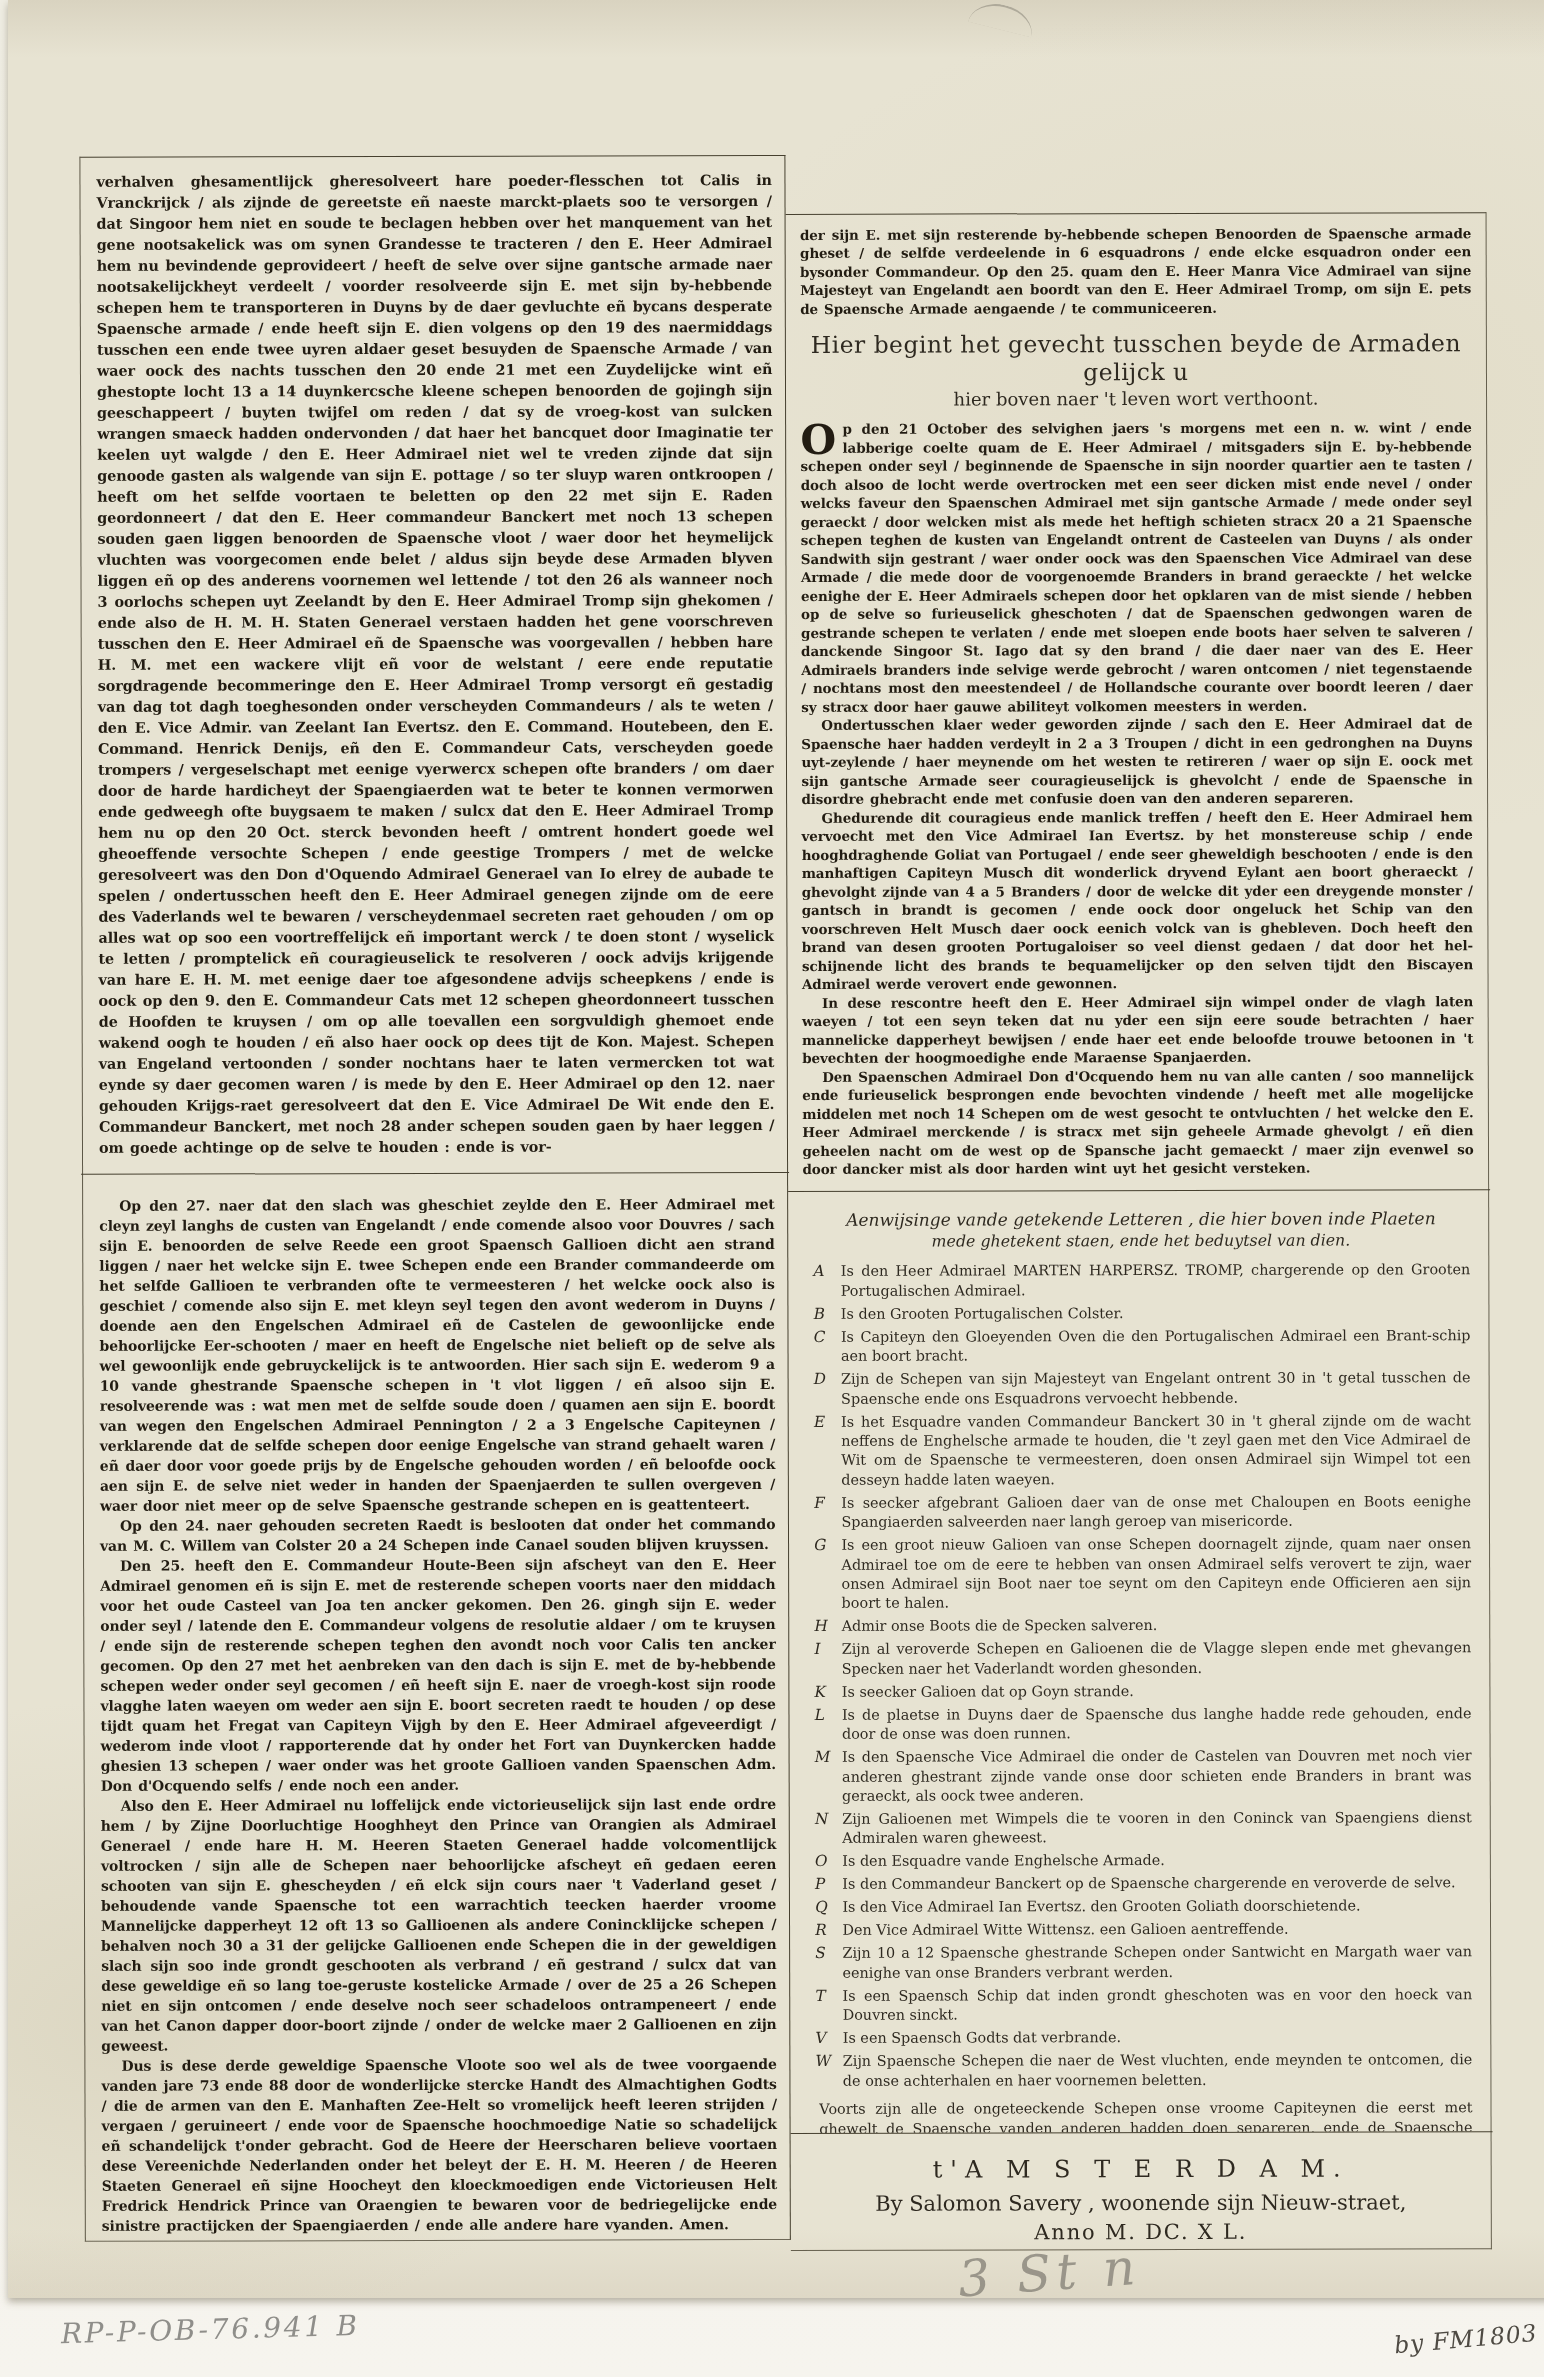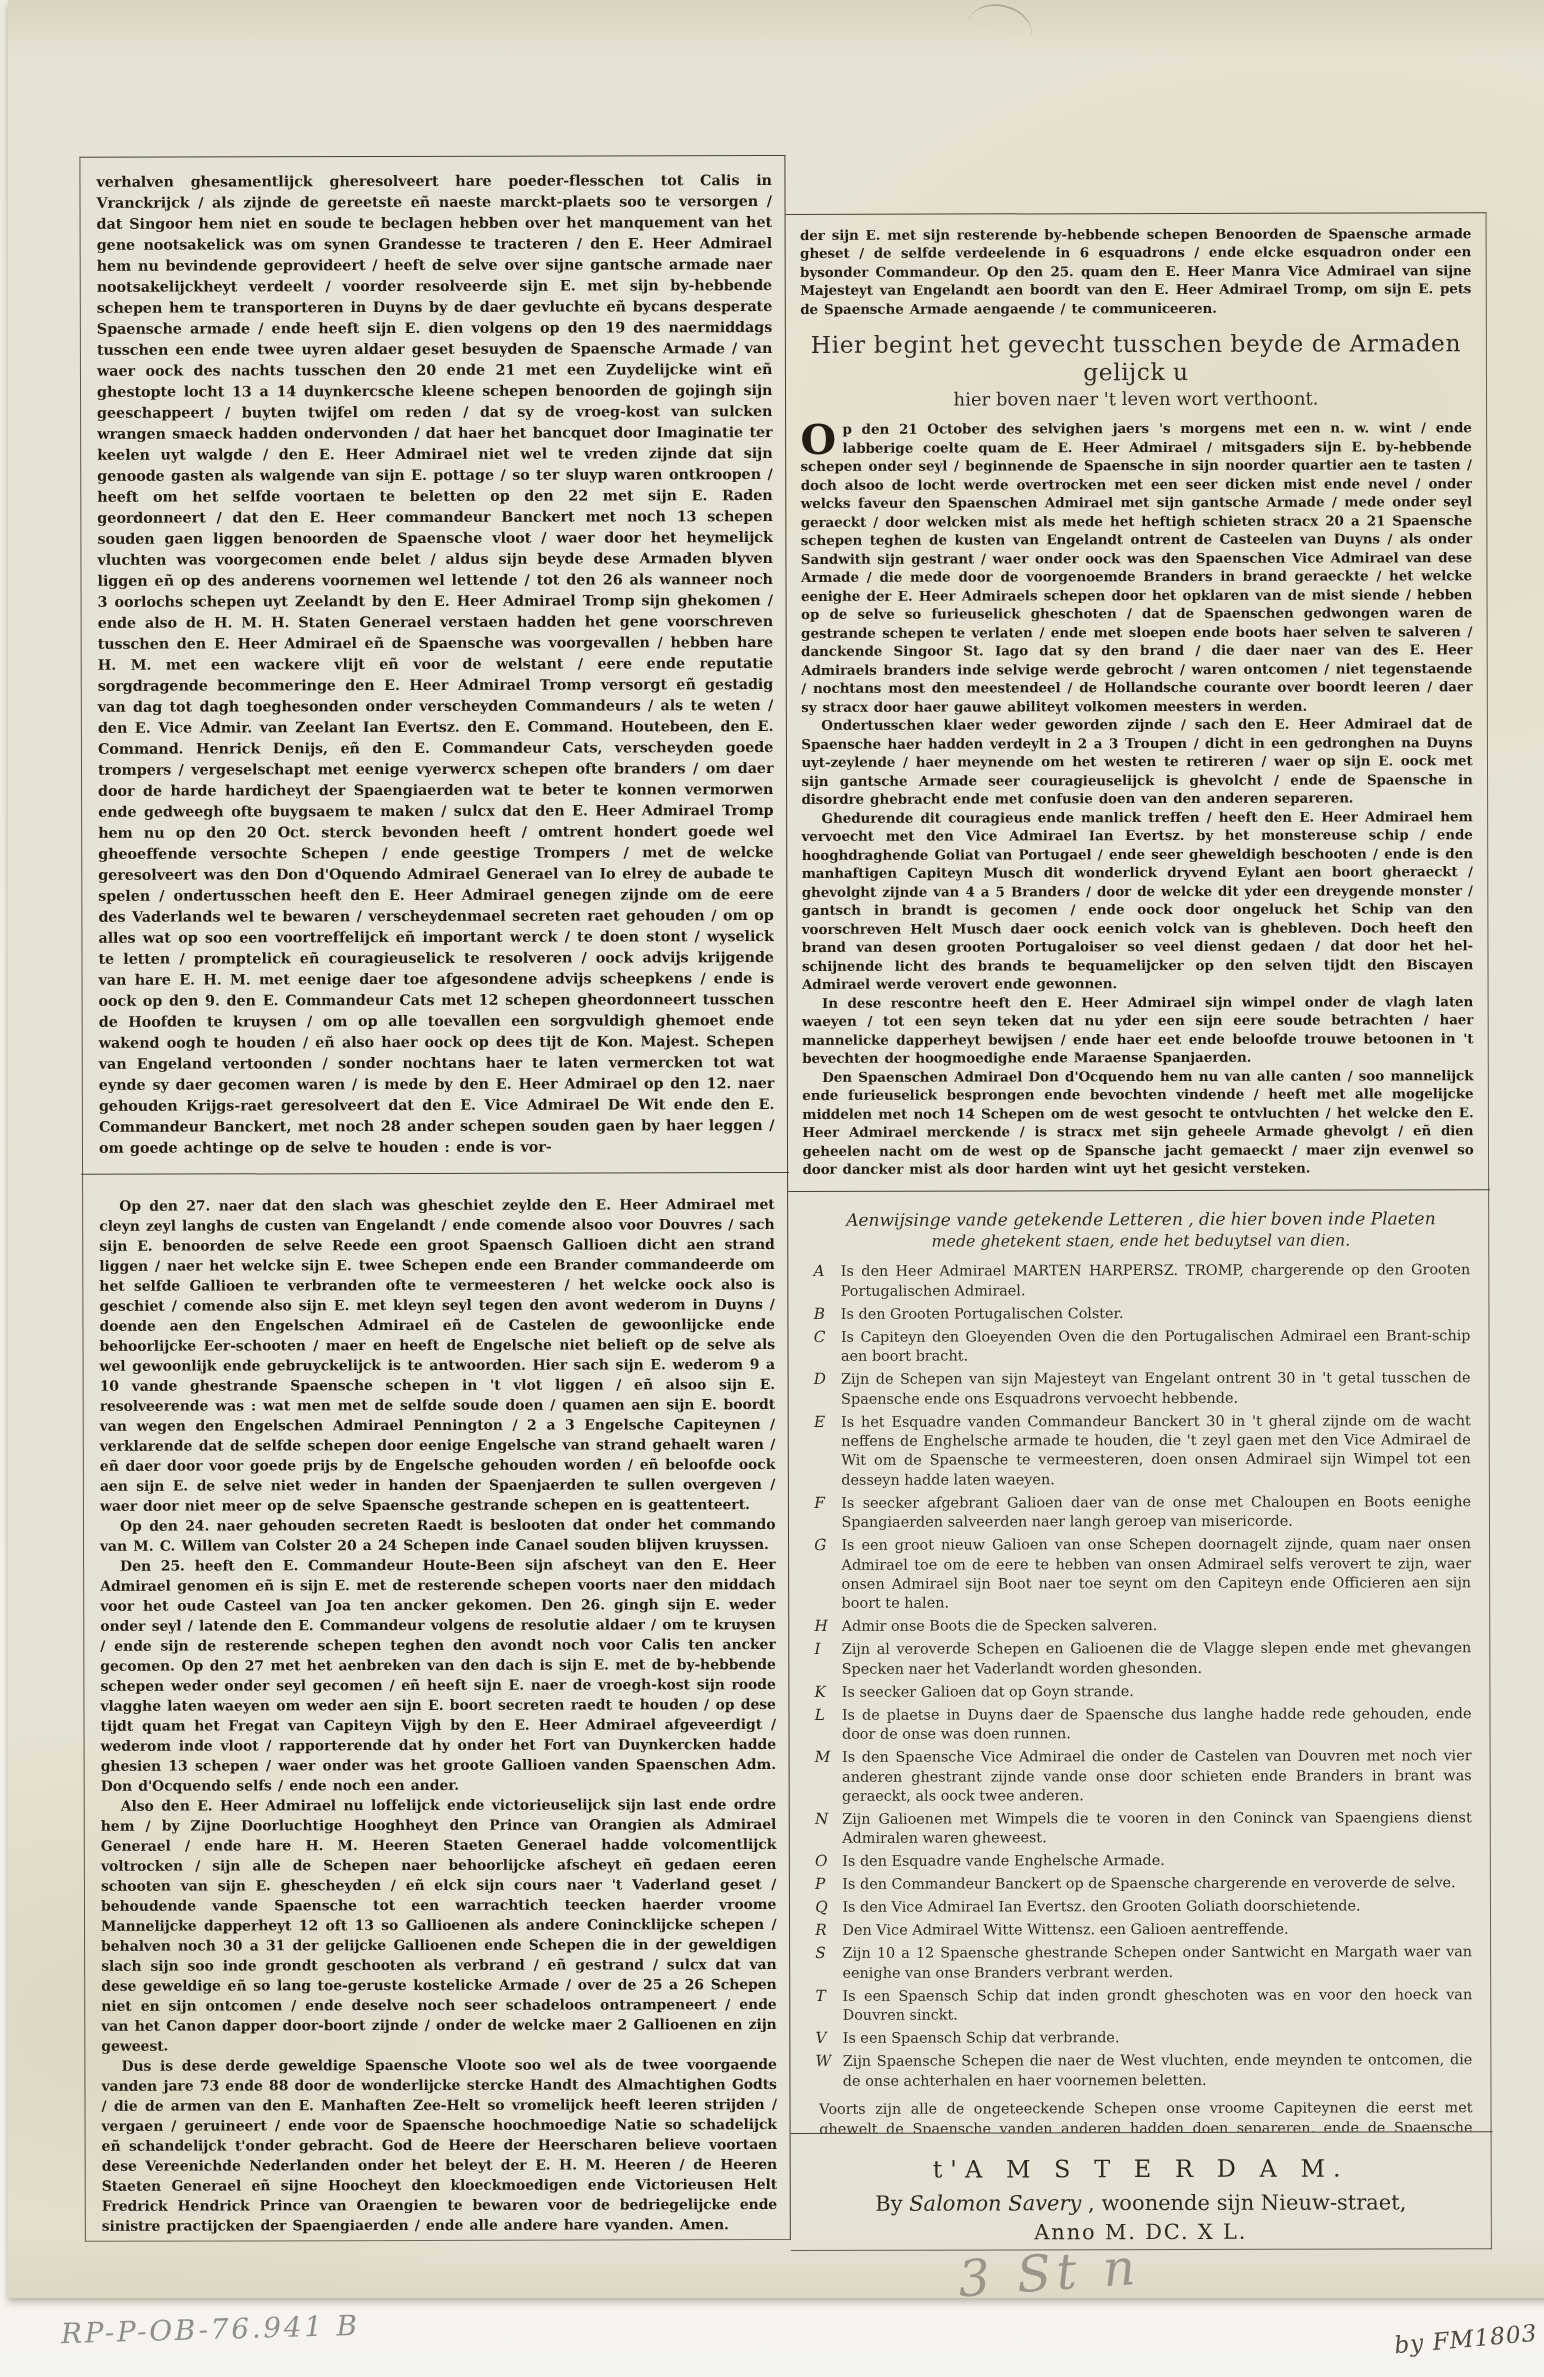--- a/index.html
+++ b/index.html
@@ -88,21 +88,21 @@
     font-weight:700;color:var(--ink-black);
   }
   .legend-h1{font-style:italic;font-size:17px;text-align:center;margin:3.6px 0 0 0;}
   .legend-h2{font-style:italic;font-size:15.8px;text-align:center;margin:1.8px 0 10.8px 0;}
   .legend-item{position:relative;padding-left:29px;margin:0 0 3.6px 0;text-align:justify;}
   .legend-letter{position:absolute;left:1.8px;top:0;font-style:italic;font-size:15.3px;}
   .legend-closing{margin:9px 0 0 5.4px;text-align:justify;}
   .imprint-city{font-size:24px;letter-spacing:8px;margin-top:5.4px;}
   .imprint-pub{font-size:21px;margin-top:7.2px;}
   .imprint-year{font-size:21px;margin-top:5.4px;letter-spacing:1.8px;}
-  .ital{font-style:italic;}
+  .ital{}
   .pencil-squiggle{
     position:absolute;left:950px;top:2241px;width:270px;
     font-size:50px;font-style:italic;color:rgba(130,126,116,0.75);
     transform:rotate(-4deg);letter-spacing:5.4px;
   }
   .top-pencil{
     position:absolute;left:962px;top:5.4px;width:65px;height:23.4px;
     border-top:2.7px solid rgba(130,125,113,0.5);
     border-radius:50% 50% 0 0 / 100% 100% 0 0;
     transform:rotate(14deg);
@@ -169,21 +169,21 @@
             <div class="legend-item"><span class="legend-letter">K</span><span>Is seecker Galioen dat op Goyn strande.</span></div>
             <div class="legend-item"><span class="legend-letter">L</span><span>Is de plaetse in Duyns daer de Spaensche dus langhe hadde rede gehouden, ende door de onse was doen runnen.</span></div>
             <div class="legend-item"><span class="legend-letter">M</span><span>Is den Spaensche Vice Admirael die onder de Castelen van Douvren met noch vier anderen ghestrant zijnde vande onse door schieten ende Branders in brant was geraeckt, als oock twee anderen.</span></div>
             <div class="legend-item"><span class="legend-letter">N</span><span>Zijn Galioenen met Wimpels die te vooren in den Coninck van Spaengiens dienst Admiralen waren gheweest.</span></div>
             <div class="legend-item"><span class="legend-letter">O</span><span>Is den Esquadre vande Enghelsche Armade.</span></div>
             <div class="legend-item"><span class="legend-letter">P</span><span>Is den Commandeur Banckert op de Spaensche chargerende en veroverde de selve.</span></div>
             <div class="legend-item"><span class="legend-letter">Q</span><span>Is den Vice Admirael Ian Evertsz. den Grooten Goliath doorschietende.</span></div>
             <div class="legend-item"><span class="legend-letter">R</span><span>Den Vice Admirael Witte Wittensz. een Galioen aentreffende.</span></div>
             <div class="legend-item"><span class="legend-letter">S</span><span>Zijn 10 a 12 Spaensche ghestrande Schepen onder Santwicht en Margath waer van eenighe van onse Branders verbrant werden.</span></div>
             <div class="legend-item"><span class="legend-letter">T</span><span>Is een Spaensch Schip dat inden grondt gheschoten was en voor den hoeck van Douvren sinckt.</span></div>
-            <div class="legend-item"><span class="legend-letter">V</span><span>Is een Spaensch Schip dat verbrande.</span></div>
+            <div class="legend-item"><span class="legend-letter">V</span><span>Is een Spaensch Godts dat verbrande.</span></div>
             <div class="legend-item"><span class="legend-letter">W</span><span>Zijn Spaensche Schepen die naer de West vluchten, ende meynden te ontcomen, die de onse achterhalen en haer voornemen beletten.</span></div>
           </div>
         <p class="legend-closing">Voorts zijn alle de ongeteeckende Schepen onse vroome Capiteynen die eerst met ghewelt de Spaensche vanden anderen hadden doen separeren, ende de Spaensche dapper bevochten, hen beste doende om te dwingen tot over geven ende veroveren.</p>
       </div>
 
       <div class="rule-imprint"></div>
       <div class="imprint">
         <div class="imprint-city">t'A M S T E R D A M.</div>
         <div class="imprint-pub">
           <span>By </span><span class="ital">Salomon Savery</span><span> , woonende sijn Nieuw-straet,</span>

